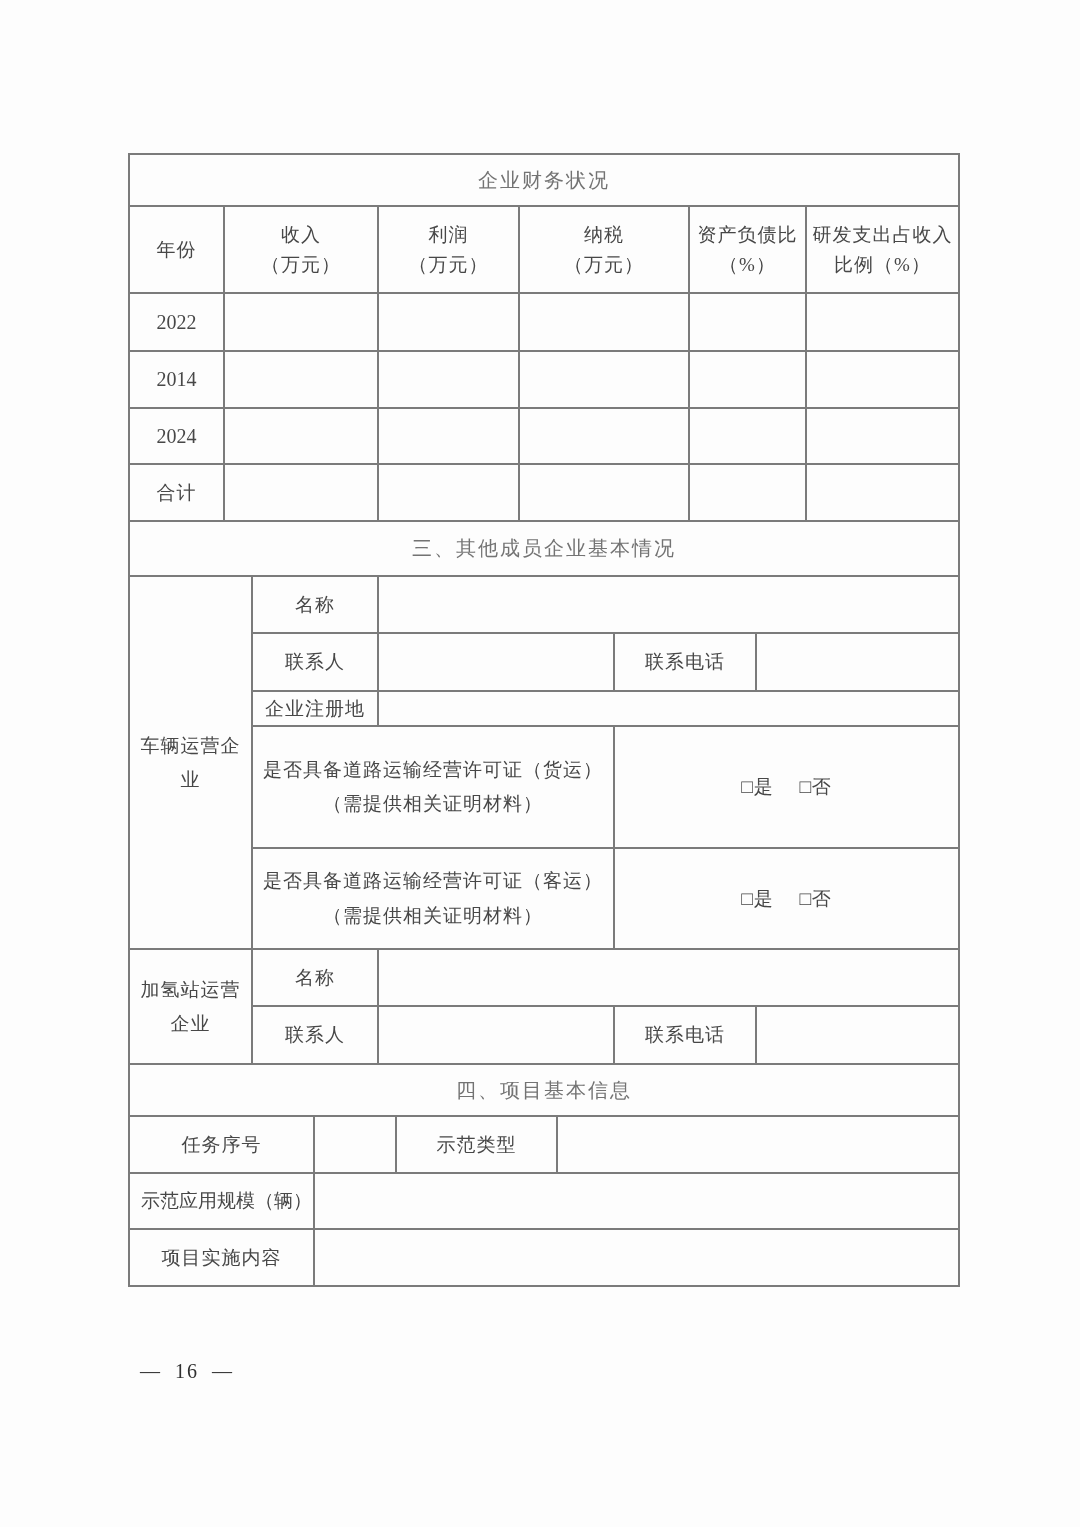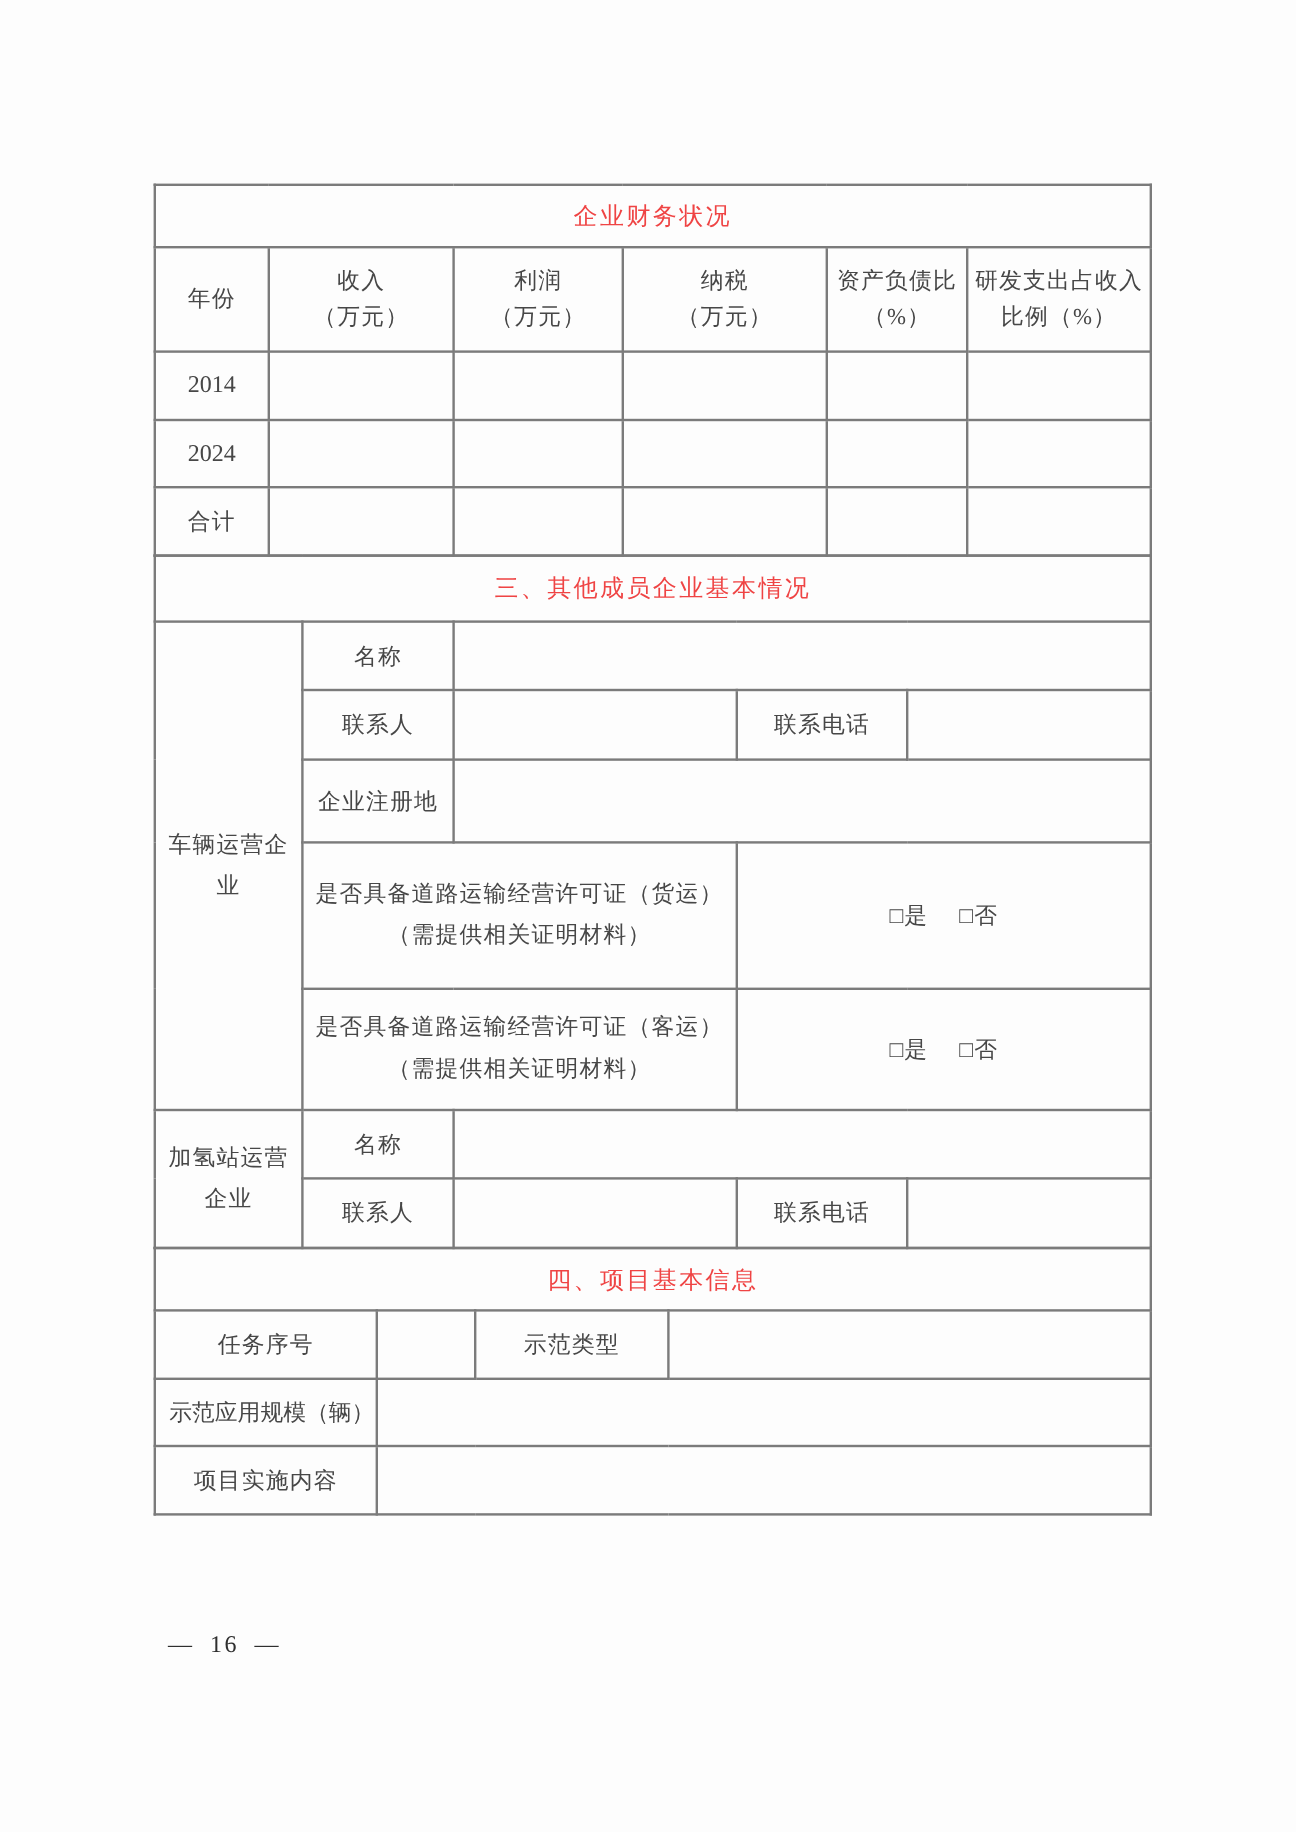--- a/index.html
+++ b/index.html
@@ -21,29 +21,29 @@
 
   td {
     border:2px solid #7b7b7b;
     text-align:center;
     vertical-align:middle;
     font-size:19px;
     letter-spacing:1px;
     padding:0 3px;
     overflow:hidden;
   }
-  .title-cell { font-size:20px; letter-spacing:2px; color:#ef4444; }
+  .title-cell { font-size:20px; letter-spacing:2px; color:#737373; }
   .prelines { white-space:pre-line; line-height:1.8;margin-top:28px; }
   .hdr { line-height:1.55; }
   .year { font-size:20px; letter-spacing:0; }
   .group { line-height:1.75; padding:0 4px; }
   .tight { letter-spacing:0; padding:0 1px;text-align:right; }
   .cbgap { margin-left:20px; }
 
-  .r52{height:52px} .r53{height:69px} .r55{height:55px} .r56{height:56px}
+  .r52{height:52px} .r53{height:35px} .r55{height:55px} .r56{height:56px}
   .r57{height:57px} .r58{height:58px} .r87{height:87px}
   .r118{height:101px} .r122{height:122px}
 
   .footer {
     position:absolute; left:140px; top:1360px;
     font-size:20px; color:#2f2f2f; letter-spacing:2px;
     word-spacing:6px;
   }
 </style>
 </head>
@@ -71,20 +71,28 @@
 （万元）</td>
         <td class="hdr prelines">利润
 （万元）</td>
         <td class="hdr prelines">纳税
 （万元）</td>
         <td class="hdr prelines">资产负债比
 （%）</td>
         <td class="hdr prelines">研发支出占收入
 比例（%）</td>
       </tr>
+      <tr class="r58">
+        <td class="year">2022</td>
+        <td></td>
+        <td></td>
+        <td></td>
+        <td></td>
+        <td></td>
+      </tr>
       <tr class="r57">
         <td class="year">2014</td>
         <td></td>
         <td></td>
         <td></td>
         <td></td>
         <td></td>
       </tr>
       <tr class="r56">
         <td class="year">2024</td>

